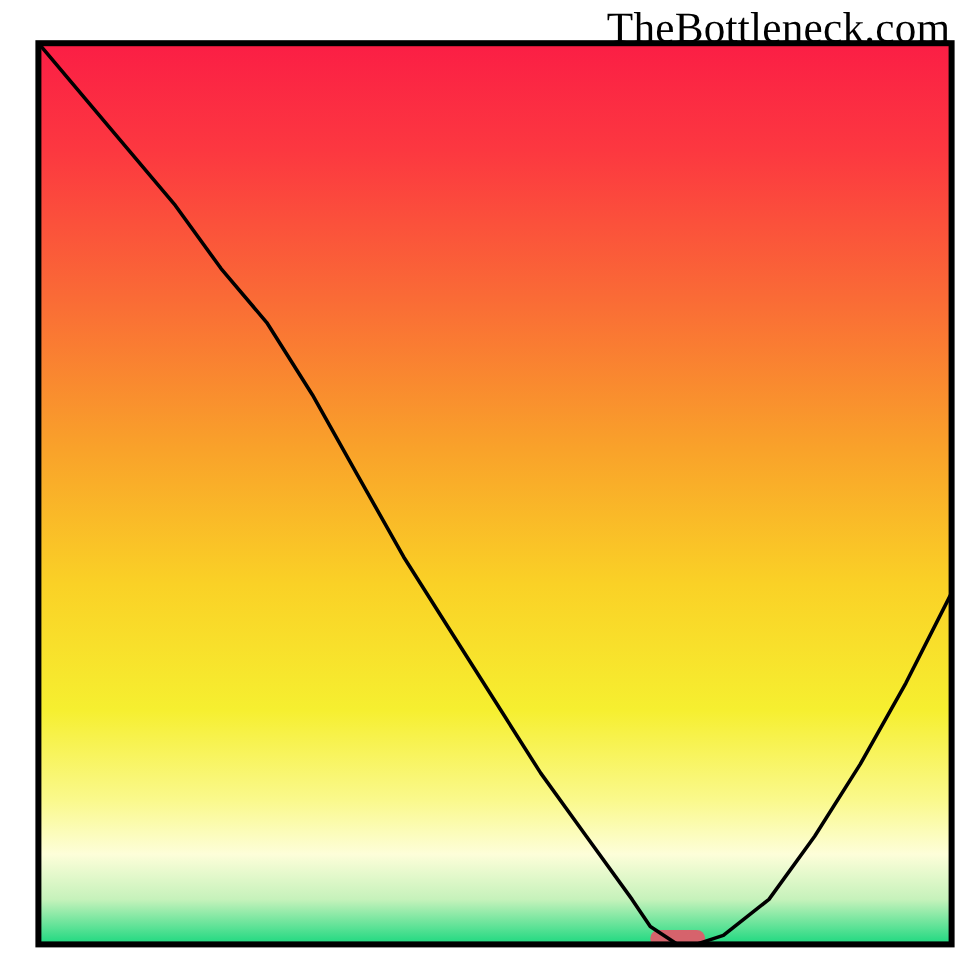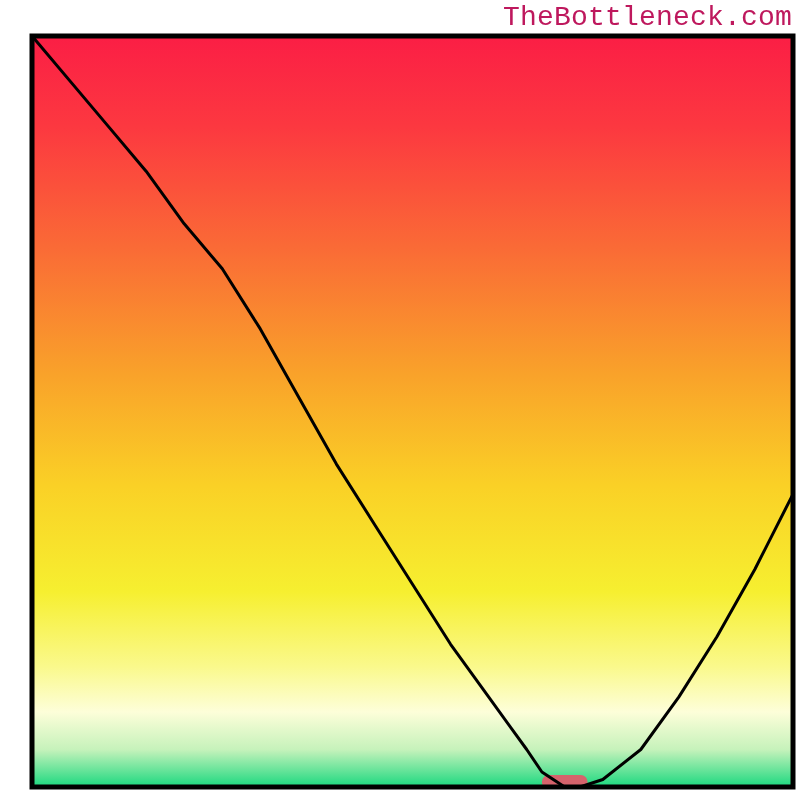--- a/index.html
+++ b/index.html
@@ -12,25 +12,25 @@
   }
   .stage {
     position: relative;
     width: 800px;
     height: 800px;
   }
   .watermark {
     position: absolute;
     top: 2px;
     right: 8px;
-    font-family: Liberation Mono, monospace;
-    font-size: 28px;
+    font-family: Liberation Serif, serif;
+    font-size: 36px;
     font-weight: 400;
     letter-spacing: 0.2px;
-    color: #be185d;
+    color: #000000;
   }
   svg {
     display: block;
   }
 </style>
 </head>
 <body>
 
 <div class="stage">
   <div class="watermark">TheBottleneck.com</div>

